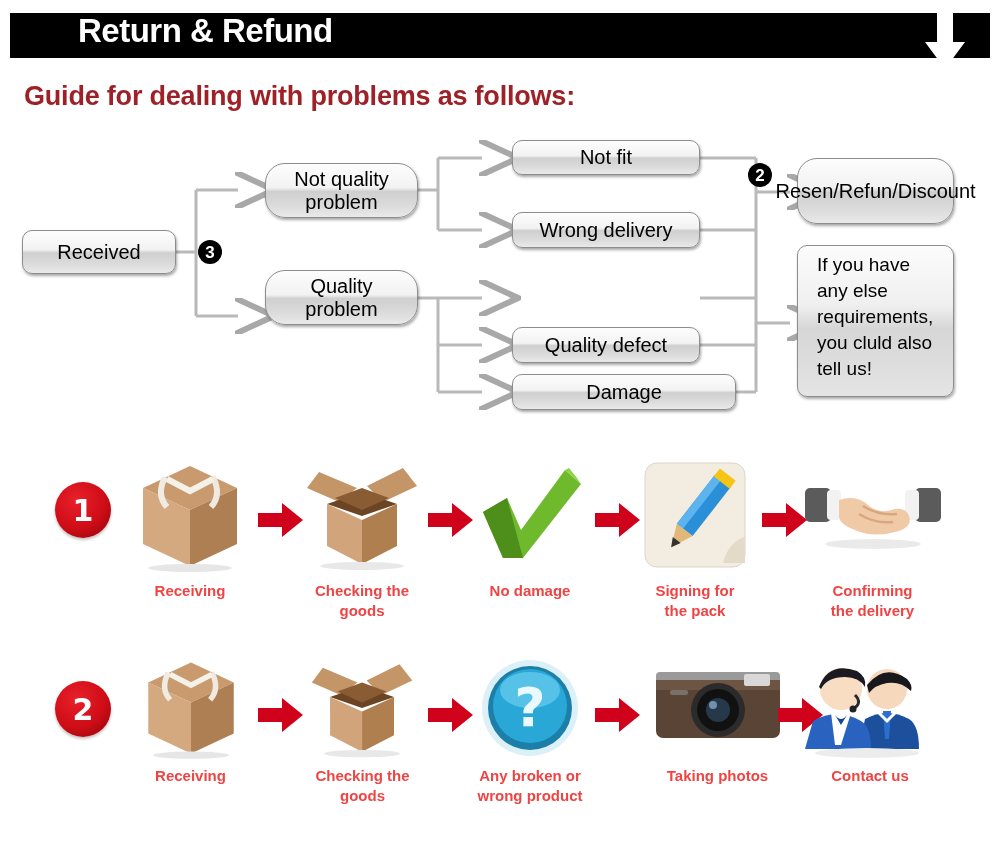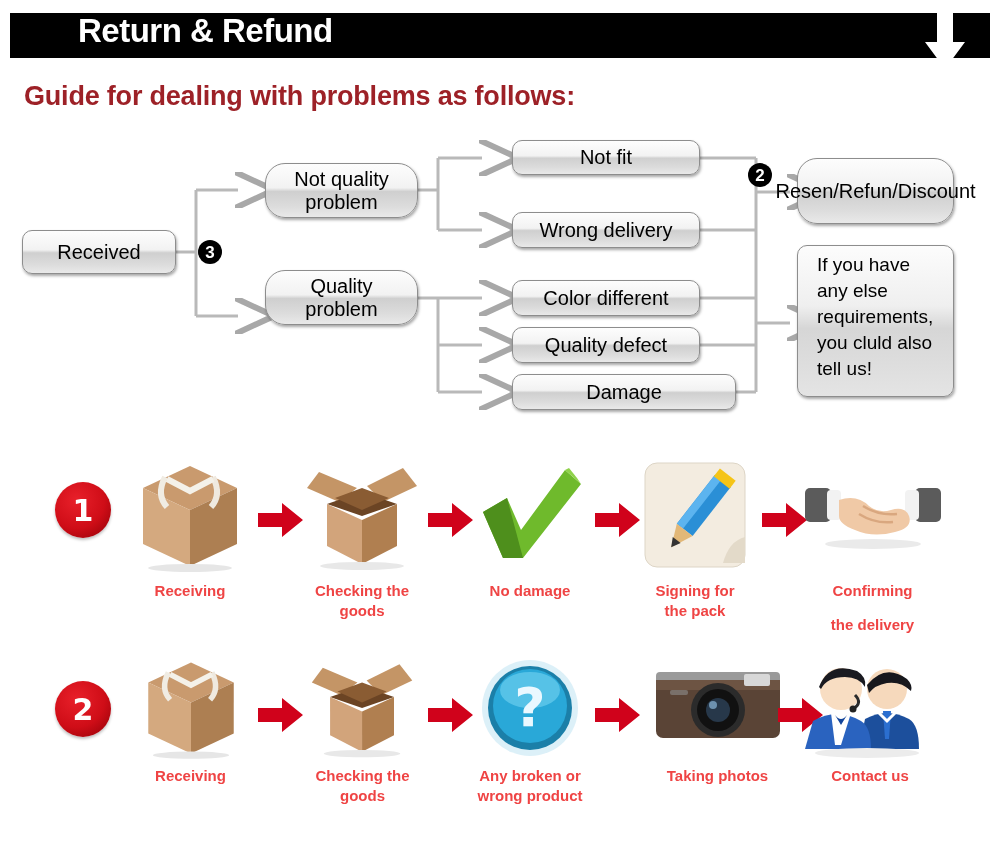--- a/index.html
+++ b/index.html
@@ -103,21 +103,20 @@
     <span>problem</span>
   </div>
 
   <div class="node tall" style="left:265px;top:140px;width:153px;height:55px;flex-direction:column;">
     <span>Quality</span>
     <span>problem</span>
   </div>
 
   <div class="node" style="left:512px;top:10px;width:188px;height:35px;">Not fit</div>
   <div class="node" style="left:512px;top:82px;width:188px;height:36px;">Wrong delivery</div>
-  <div class="node" style="left:512px;top:150px;width:188px;height:36px;">Color different</div>
   <div class="node" style="left:512px;top:197px;width:188px;height:36px;">Quality defect</div>
   <div class="node" style="left:512px;top:244px;width:224px;height:36px;">Damage</div>
 
   <div class="badge" style="left:748px;top:33px;width:24px;height:24px;">2</div>
 
   <div class="node tall" style="left:797px;top:28px;width:157px;height:66px;flex-direction:row;line-height:26px;">
     <span>Resen/Refun</span>
     <span>/Discount</span>
   </div>
 
@@ -224,21 +223,21 @@
         <rect x="112" y="28" width="26" height="34" rx="5" fill="#5b5b5b"></rect>
         <rect x="24" y="30" width="14" height="30" rx="4" fill="#f2f2f2"></rect>
         <rect x="102" y="30" width="14" height="30" rx="4" fill="#f2f2f2"></rect>
         <path d="M36,40 q18,-6 30,6 q10,8 22,4 q14,-4 18,6 q4,12 -14,16 q-22,6 -40,-2 q-16,-6 -16,-14 Z" fill="#f0c9a6"></path>
         <path d="M60,46 q16,10 34,8" stroke="#d9a77f" stroke-width="2.5" fill="none"></path>
         <path d="M56,54 q16,10 34,8" stroke="#d9a77f" stroke-width="2.5" fill="none"></path>
         <ellipse cx="70" cy="84" rx="48" ry="5" fill="#eaeaea"></ellipse>
       </svg>
     </div>
     <div class="step-label">Confirming</div>
-    <div class="step-label" style="margin-top:14px">the delivery</div>
+    <div class="step-label" style="margin-top:0">the delivery</div>
   </div>
 </div>
 
 <div class="prow" style="top:655px;height:186px;">
   <div class="numbadge" style="left:55px;top:26px;">2</div>
 
   <div class="step" style="left:128px;top:0;width:125px;">
     <div class="step-icon" style="height:105px">
       <svg width="100" height="105" viewBox="0 0 110 115">
         <polygon points="8,30 55,8 102,30 55,52" fill="#c99a6e"></polygon>

